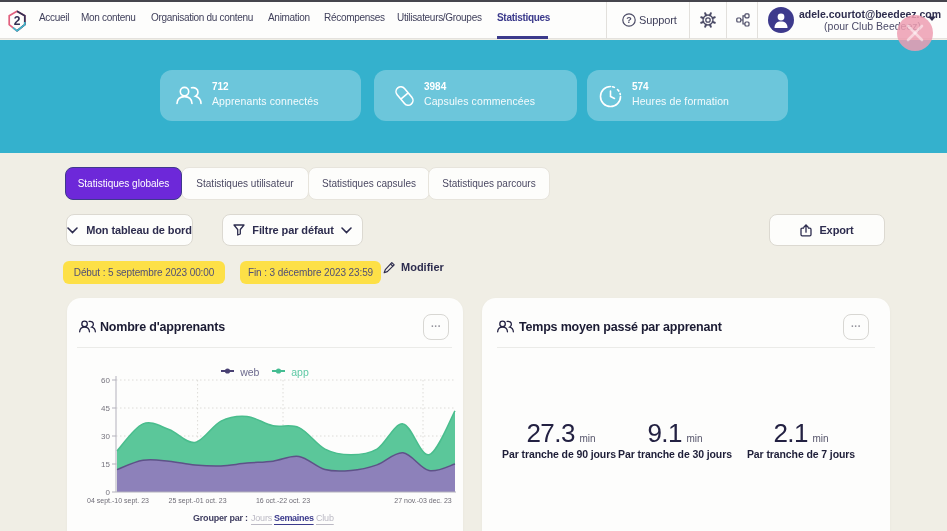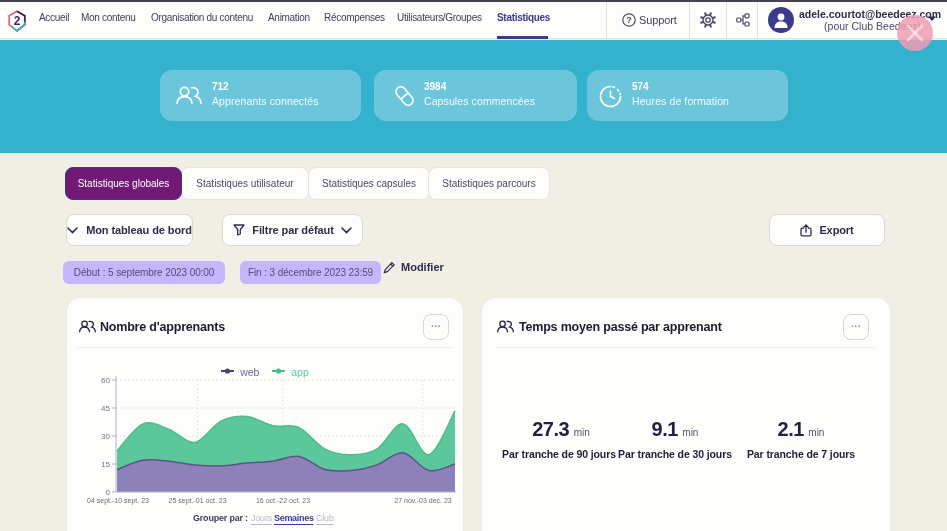--- a/index.html
+++ b/index.html
@@ -15,38 +15,38 @@
   .vsep { position:absolute; top:0; width:1px; height:37px; background:#e2e0dc; }
   
   #banner { left:0; top:40px; width:947px; height:113px; background:#34b1cd; }
   .statcard { position:absolute; top:30px; height:51px; background:rgba(255,255,255,0.28); border-radius:12px; }
   .statnum { position:absolute; left:52px; top:11px; font-size:10px; font-weight:700; color:#fff; }
   .statlab { position:absolute; left:52px; top:25px; font-size:10.5px; color:rgba(255,255,255,0.93); letter-spacing:0.1px; }
   #exportav { position:absolute; left:837px; top:7px; width:102px; height:28px; background:#fdfdfc; border-radius:8px; font-size:10.5px; font-weight:700; color:#33324f; text-align:center; line-height:28px; }
   
   .tab { position:absolute; top:167px; height:33px; background:#fdfdfb; border:1px solid #e7e4dc; border-radius:8px; font-size:10px; color:#4b4963; text-align:center; }
   .tab span { display:inline-block; line-height:31px; }
-  .tabact { background:#701a75; border-color:#3f398c; color:#fff; z-index:2; }
+  .tabact { background:#6d28d9; border-color:#3f398c; color:#fff; z-index:2; }
   
   .ctl { position:absolute; top:214px; height:32px; background:#fdfdfb; border:1px solid #dcd9d1; border-radius:8px; font-size:11px; font-weight:700; color:#2d2c4e; display:flex; align-items:center; justify-content:center; letter-spacing:-0.1px; }
   
-  .pill { position:absolute; top:261px; height:23px; background:#c4b5fd; border-radius:6px; font-size:10px; color:#514f76; line-height:23px; text-align:center; white-space:nowrap; letter-spacing:-0.1px; }
+  .pill { position:absolute; top:261px; height:23px; background:#fde047; border-radius:6px; font-size:10px; color:#514f76; line-height:23px; text-align:center; white-space:nowrap; letter-spacing:-0.1px; }
   #modif { position:absolute; left:383px; top:261px; height:23px; display:flex; align-items:flex-start; font-size:11px; font-weight:700; color:#2d2c4e; }
   
   .card { position:absolute; top:298px; height:250px; background:#fdfdfc; border-radius:14px; box-shadow:0 1px 3px rgba(0,0,0,0.04); }
   #cardL { left:67px; width:396px; }
   #cardR { left:482px; width:408px; }
   .cardtitle { position:absolute; top:320px; font-size:12.5px; font-weight:700; color:#1b1b33; letter-spacing:-0.2px; }
   .morebtn { position:absolute; top:314px; width:26px; height:26px; border:1px solid #d8d7d3; border-radius:8px; background:#fdfdfc; color:#96959e; font-size:10px; font-weight:700; text-align:center; line-height:17px; letter-spacing:0.5px; }
   .carddiv { position:absolute; top:347px; height:1px; background:#ebebe8; }
   
   #legend { position:absolute; left:67px; top:366px; width:396px; text-align:center; font-size:10.5px; }
   
   .stat2 { position:absolute; text-align:center; }
-  .bignum { font-size:20px; font-weight:700; color:#232142; letter-spacing:-0.5px; }
+  .bignum { font-size:26px; font-weight:400; color:#232142; letter-spacing:-0.5px; }
   .minu { font-size:10px; font-weight:400; color:#55546a; }
   .statlbl { position:absolute; font-size:10.5px; font-weight:700; color:#1e1e38; white-space:nowrap; width:200px; text-align:center; letter-spacing:-0.1px; }
   
   #grouper { position:absolute; left:0; top:513px; font-size:9px; color:#3f3d60; font-weight:700; letter-spacing:-0.2px; }
   .gopt { font-weight:700; text-decoration:underline; text-underline-offset:3px; }
   .goff { color:#bbb9c4; font-weight:400; }
   .gon { color:#3b3a8c; }
 </style>
 </head>
 <body>

